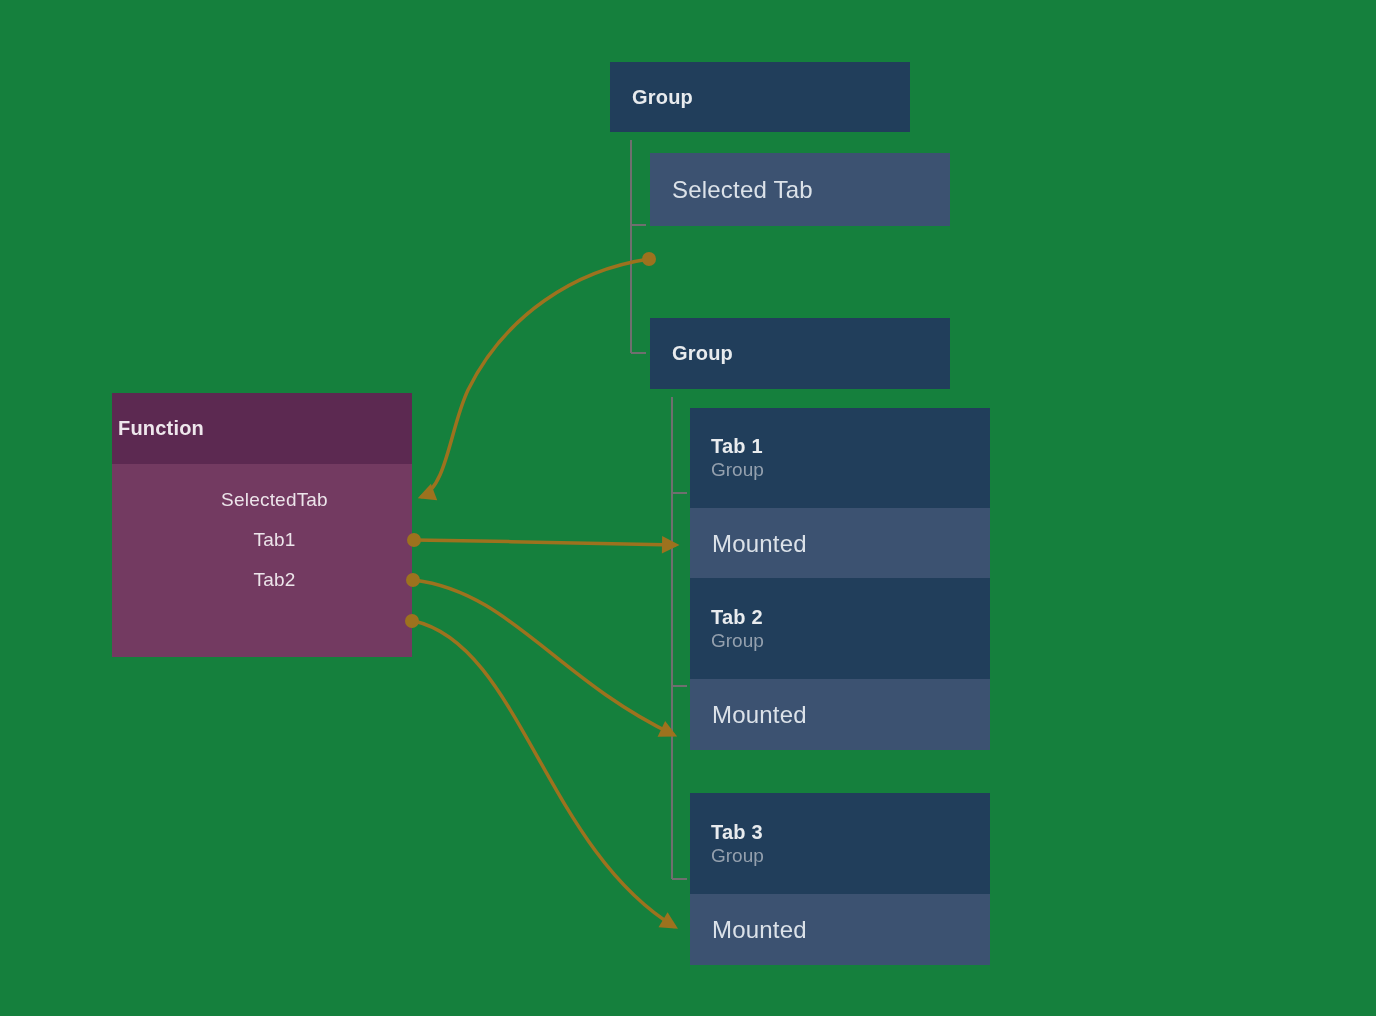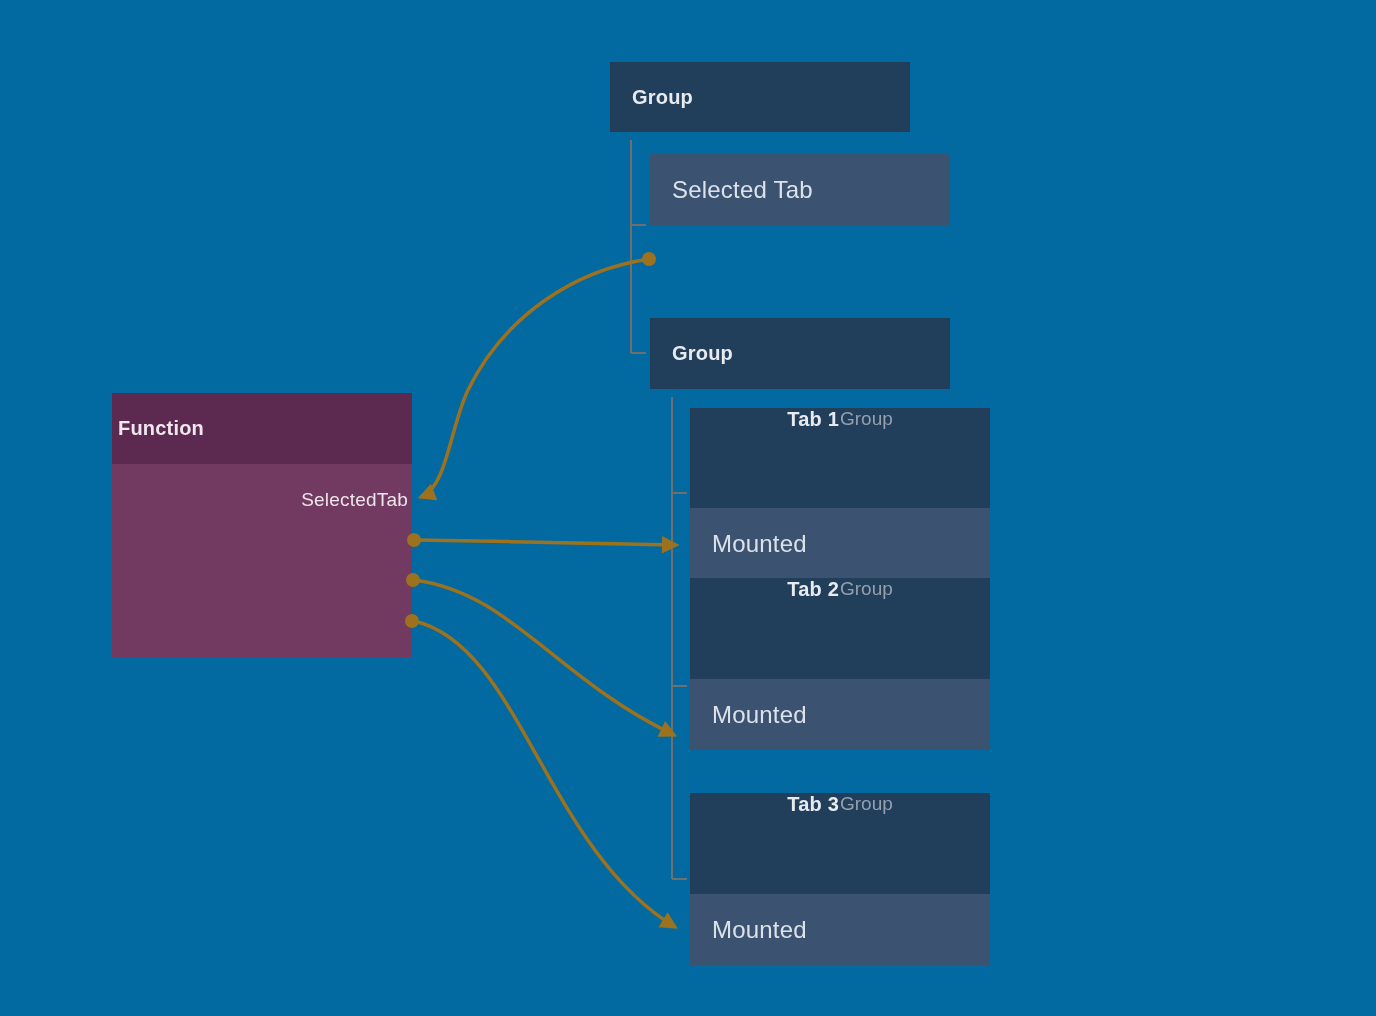--- a/index.html
+++ b/index.html
@@ -1,44 +1,44 @@
 <!DOCTYPE html>
 <html><head>
 <meta charset="utf-8">
 <style>
   html,body { margin:0; padding:0; background:#151515; }
   .canvas {
     position:relative; width:1376px; height:1016px; overflow:hidden;
-    background:#0369a1;
+    background:#15803d;
     font-family:"Liberation Sans", sans-serif;
   }
   .node { position:absolute; box-sizing:border-box; }
   .blue-hdr {
     background:#213e5b; color:#e8ebee;
     display:flex; align-items:center; padding:0 22px;
     font-size:20px; font-weight:600; letter-spacing:.2px;
     box-sizing:border-box;
   }
   .prop-row {
     background:#3c5271; color:#dce2e9;
     display:flex; align-items:center; padding:4px 22px;
     font-size:24px; font-weight:400; letter-spacing:.2px;
     box-sizing:border-box;
   }
   .tab-hdr {
     background:#213e5b;
-    display:flex; flex-direction:row; justify-content:center;
+    display:flex; flex-direction:column; justify-content:center;
     padding:0 21px; gap:1px; box-sizing:border-box;
   }
   .tab-title { color:#e8ebee; font-size:20px; font-weight:600; letter-spacing:.2px; }
   .tab-sub   { color:#94a0ae; font-size:19px; font-weight:400; }
   .fn-hdr  { background:#5c2951; color:#eee7ec;padding-left:6px; }
   .fn-body { background:#733a61; position:absolute; left:0; right:0; bottom:0; top:71px; padding-top:16px; box-sizing:border-box; }
   .port {
-    height:40px; line-height:40px; text-align:right; padding-right:4px;
+    height:40px; line-height:40px; text-align:center; padding-right:4px;
     color:#ece4ea; font-size:19px; font-weight:400; letter-spacing:.2px;margin-left:29px;
   }
   svg.overlay { position:absolute; left:0; top:0; pointer-events:none; }
   svg.overlay path { pointer-events:stroke; }
   .wire  { fill:none; stroke:#9d721e; stroke-width:3.5; }
   .guide { fill:none; stroke:#6f6f6f; stroke-width:2; }
   .port-dot { fill:#9d721e; }
 </style>
 </head>
 <body>
@@ -88,20 +88,22 @@
       <span>Mounted</span>
     </div>
   </div>
 
   <div class="node" style="left:112px; top:393px; width:300px; height:264px;">
     <div class="blue-hdr fn-hdr" style="height:71px;">
       <span>Function</span>
     </div>
     <div class="fn-body">
       <div class="port">SelectedTab</div>
+      <div class="port">Tab1</div>
+      <div class="port">Tab2</div>
     </div>
   </div>
 
   <svg class="overlay" width="1376" height="1016" viewBox="0 0 1376 1016">
     <defs>
       <marker id="arrow" viewBox="0 0 12 12" refX="9" refY="6" markerWidth="6" markerHeight="6" orient="auto-start-reverse">
         <path d="M1,1 L11,6 L1,11 Z" fill="#9d721e"></path>
       </marker>
     </defs>
 

